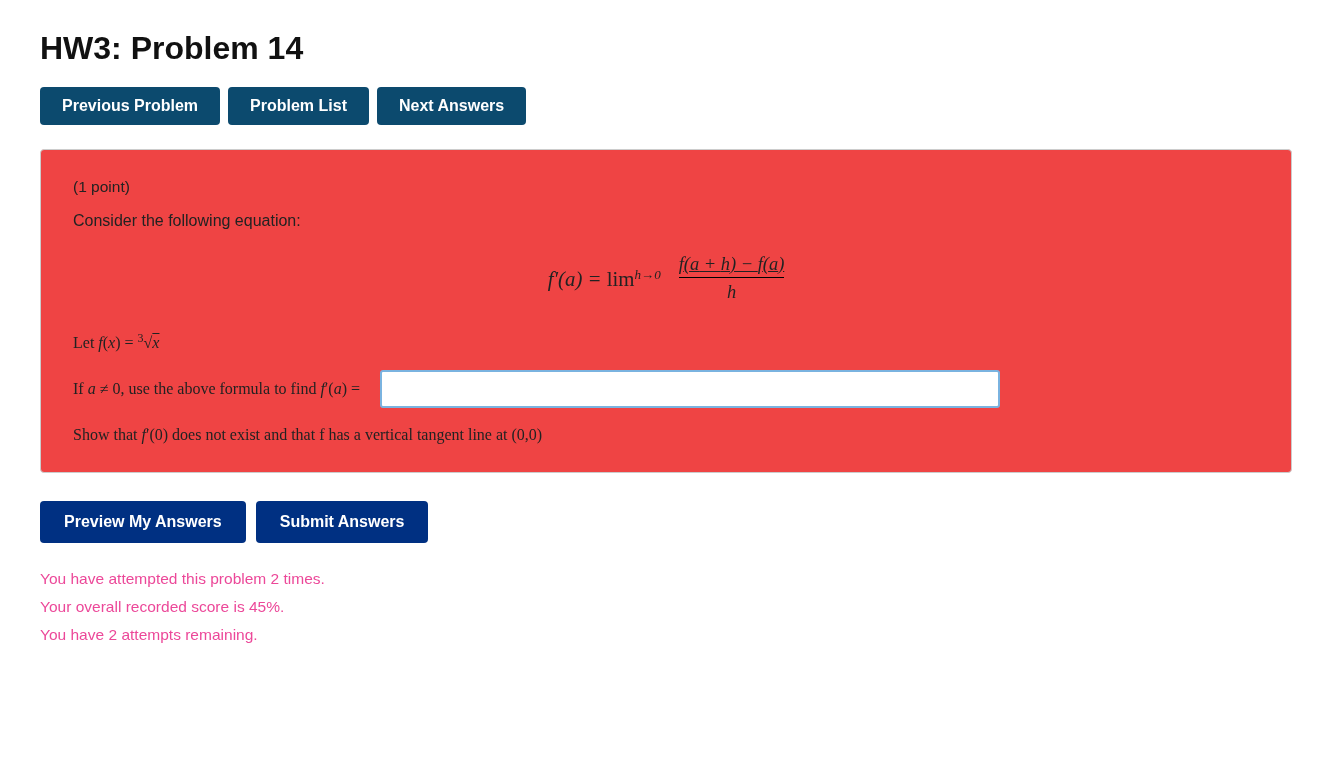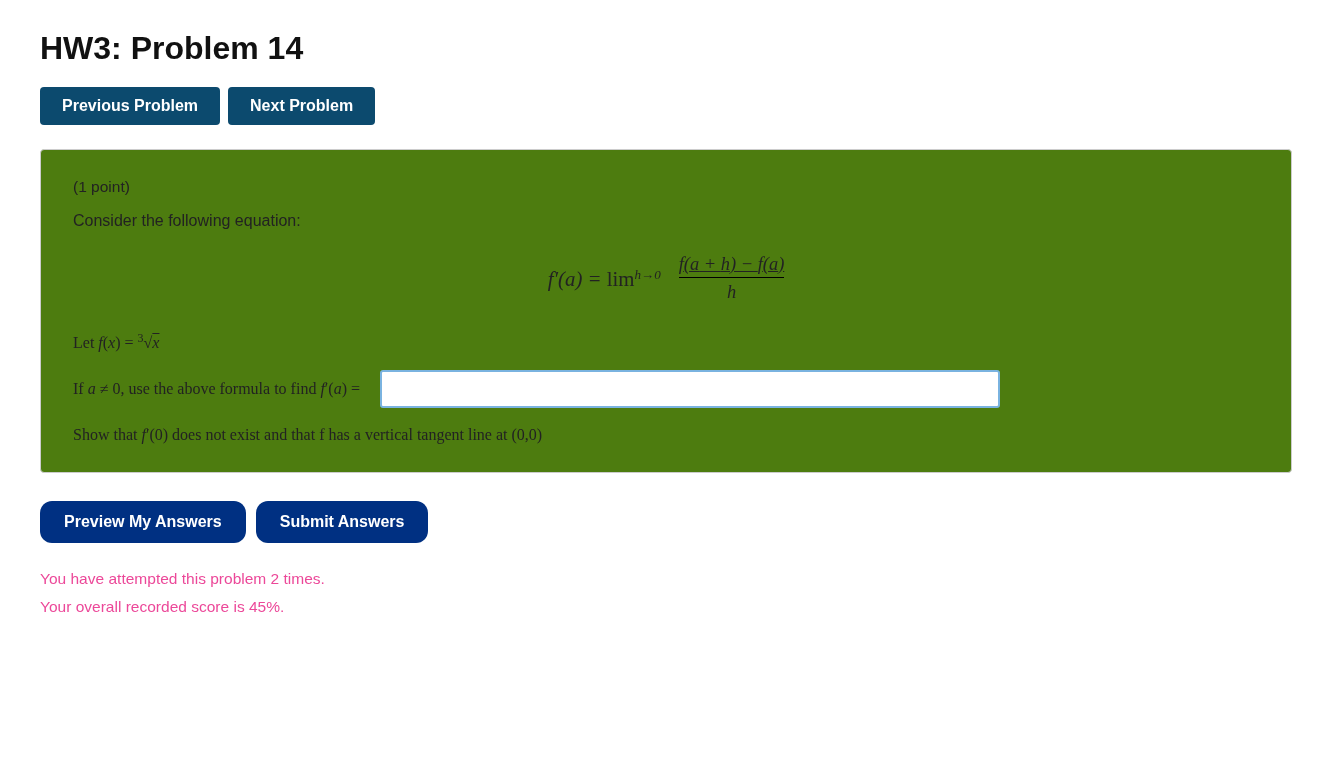--- a/index.html
+++ b/index.html
@@ -26,21 +26,21 @@
       color: #fff;
       border: none;
       border-radius: 4px;
       padding: 10px 22px;
       font-size: 1rem;
       font-weight: 600;
       cursor: pointer;
     }
 
     .problem-box {
-      background: #4d7c0f;
+      background: #ef4444;
       border: 1px solid #ccc;
       border-radius: 4px;
       padding: 28px 32px;
       margin-bottom: 28px;
     }
     .points {
       font-size: 0.97rem;
       margin-bottom: 16px;
     }
     .problem-text {
@@ -117,21 +117,21 @@
 
     .action-buttons {
       display: flex;
       gap: 10px;
       margin-bottom: 22px;
     }
     .action-btn {
       background: #003082;
       color: #fff;
       border: none;
-      border-radius: 12px;
+      border-radius: 4px;
       padding: 12px 24px;
       font-size: 1rem;
       font-weight: 600;
       cursor: pointer;
     }
 
     .attempt-info {
       font-size: 0.97rem;
       line-height: 1.8;
       color: #ec4899;
@@ -143,21 +143,22 @@
       font-style: italic;
     }
   </style>
 </head>
 <body>
 
 <h1>HW3: Problem 14</h1>
 
 <div class="nav-buttons">
   <button class="nav-btn">Previous Problem</button>
-  <button class="nav-btn">Next Problem</button>
+  <button class="nav-btn">Problem List</button>
+  <button class="nav-btn">Next Answers</button>
 </div>
 
 <div class="problem-box">
   <div class="points">(1 point)</div>
 
   <div class="problem-text">Consider the following equation:</div>
 
   <div class="formula-block">
     <span class="math-formula">
       <span class="math"><i>f</i>′(<i>a</i>) = </span>
@@ -191,13 +192,14 @@
 </div>
 
 <div class="action-buttons">
   <button class="action-btn">Preview My Answers</button>
   <button class="action-btn">Submit Answers</button>
 </div>
 
 <div class="attempt-info">
   <div>You have attempted this problem 2 times.</div>
   <div>Your overall recorded score is 45%.</div>
+  <div>You have 2 attempts remaining.</div>
 </div>
 
 </body></html>

